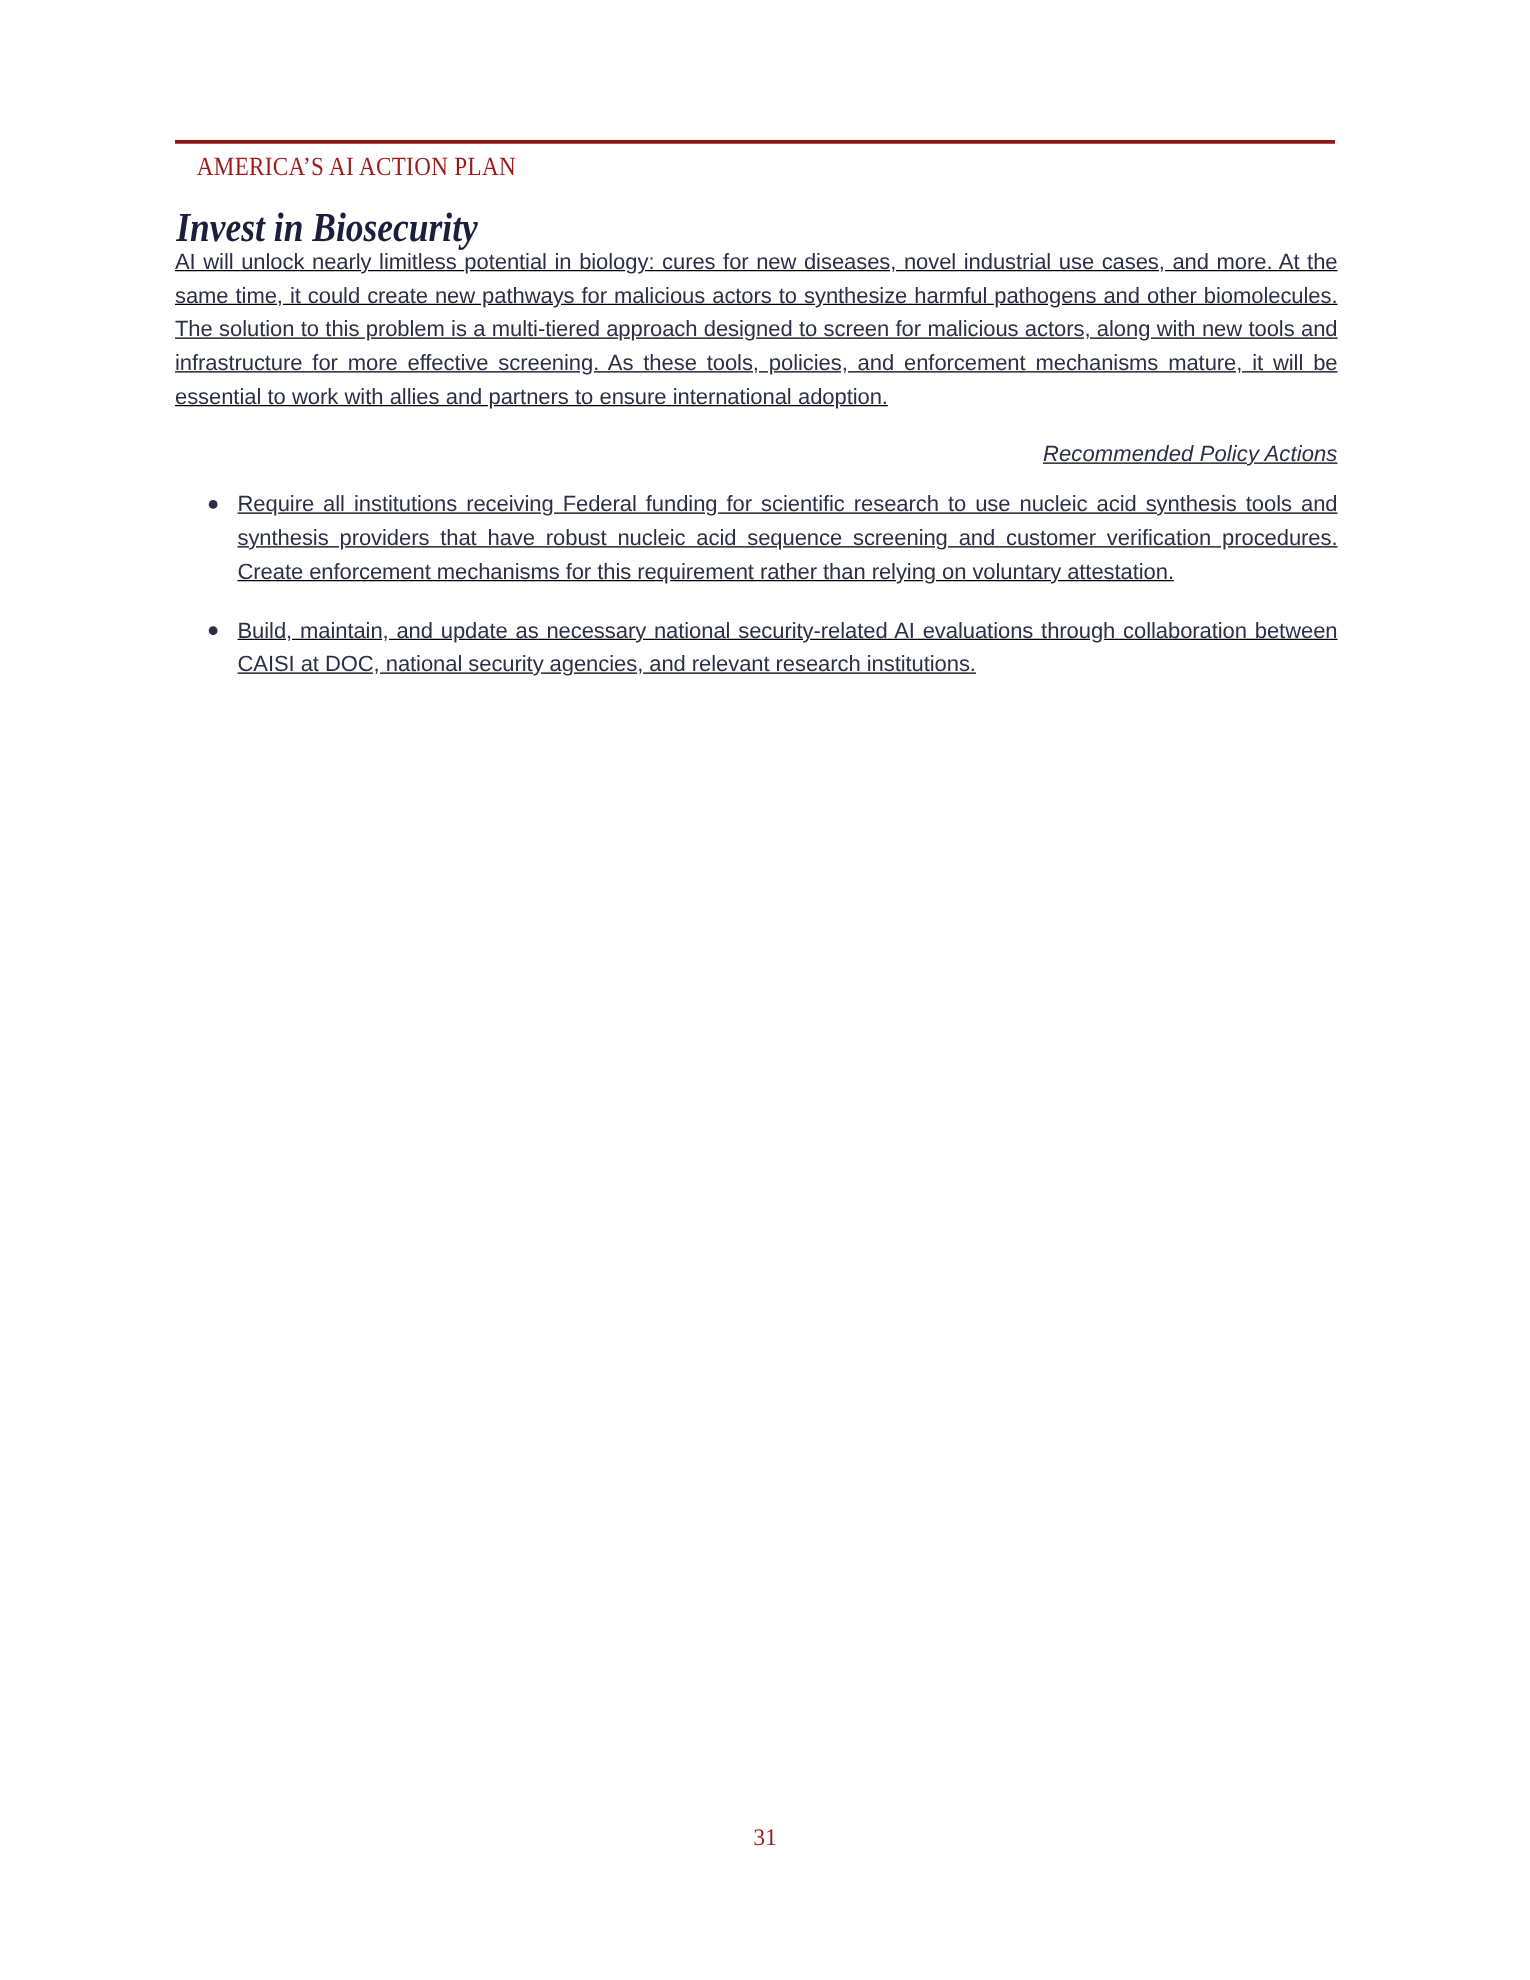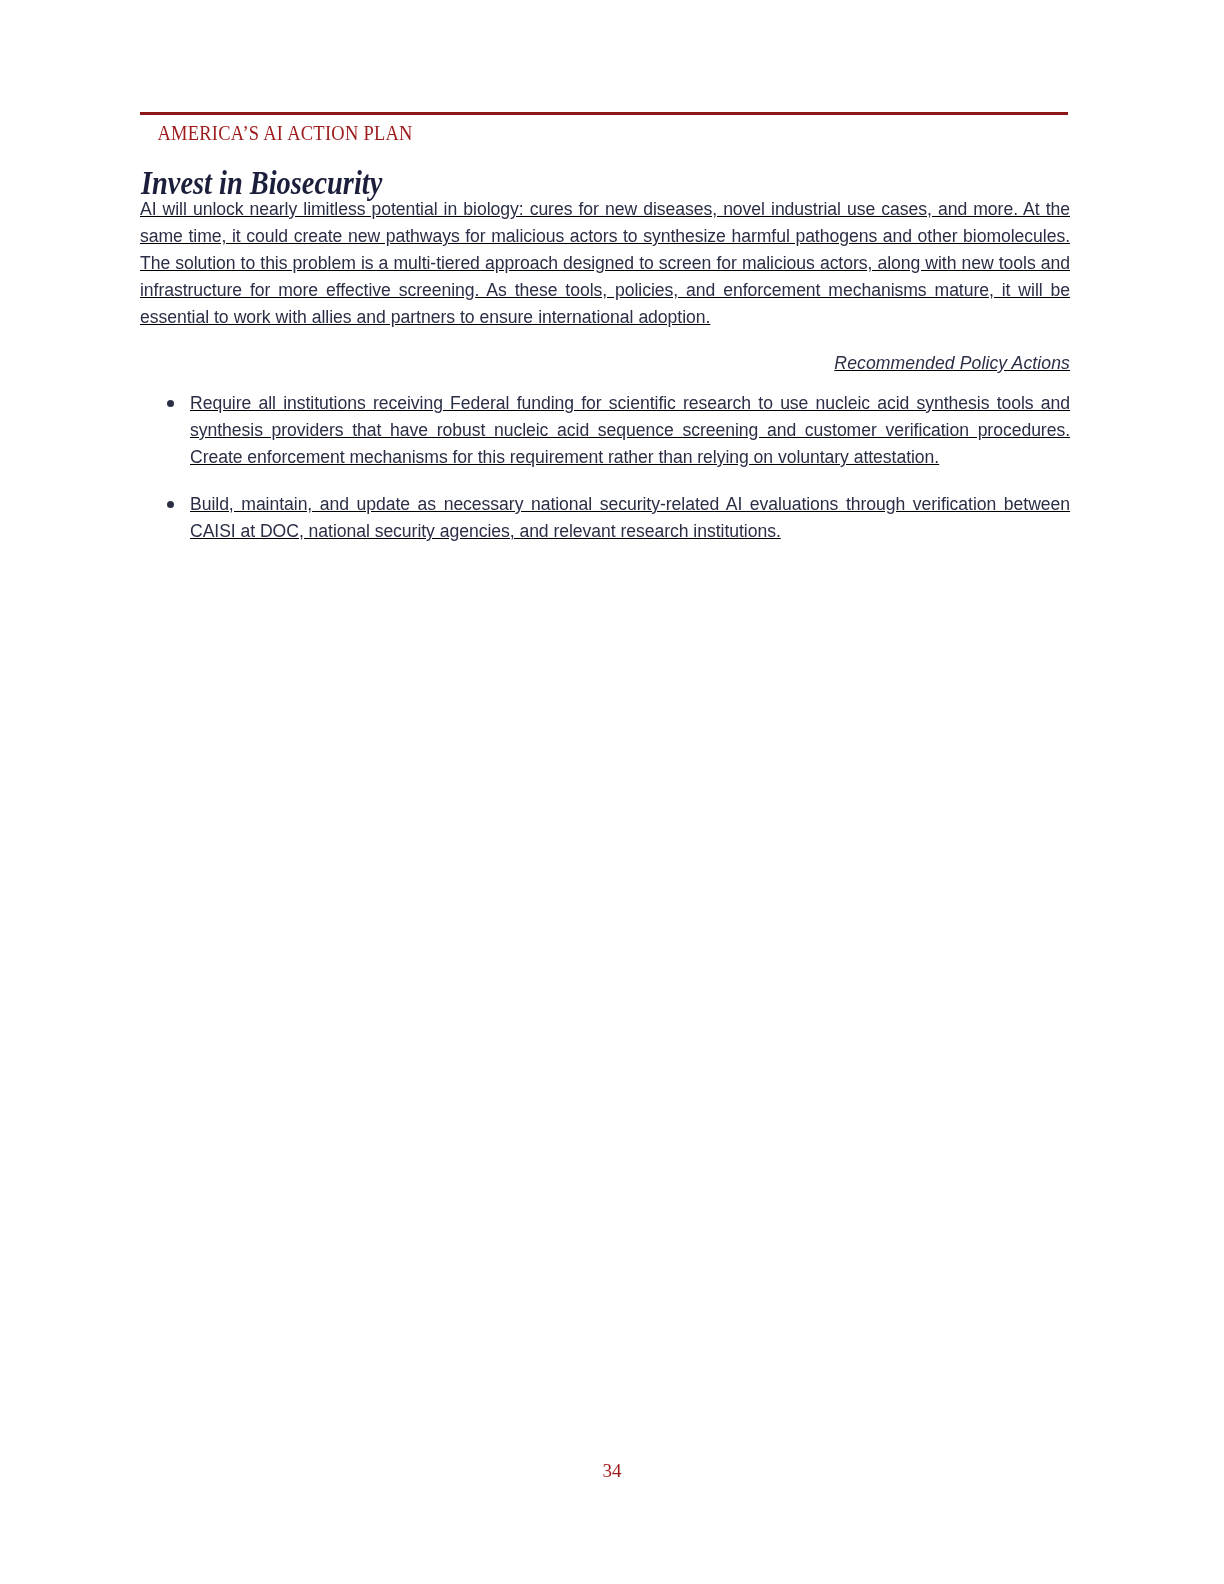--- a/index.html
+++ b/index.html
@@ -154,21 +154,21 @@
 
     <p class="subheading">Recommended Policy Actions</p>
 
     <ul class="actions-list">
       <li class="action-item">
         <span class="bullet-marker"></span>
         <span>Require all institutions receiving Federal funding for scientific research to use nucleic acid synthesis tools and synthesis providers that have robust nucleic acid sequence screening and customer verification procedures. Create enforcement mechanisms for this requirement rather than relying on voluntary attestation.</span>
       </li>
       <li class="action-item">
         <span class="bullet-marker"></span>
-        <span>Build, maintain, and update as necessary national security-related AI evaluations through verification between CAISI at DOC, national security agencies, and relevant research institutions.</span>
+        <span>Build, maintain, and update as necessary national security-related AI evaluations through collaboration between CAISI at DOC, national security agencies, and relevant research institutions.</span>
       </li>
     </ul>
 
   </div>
 
-  <div class="page-number">34</div>
+  <div class="page-number">31</div>
 
 </div>
 
 </body></html>

